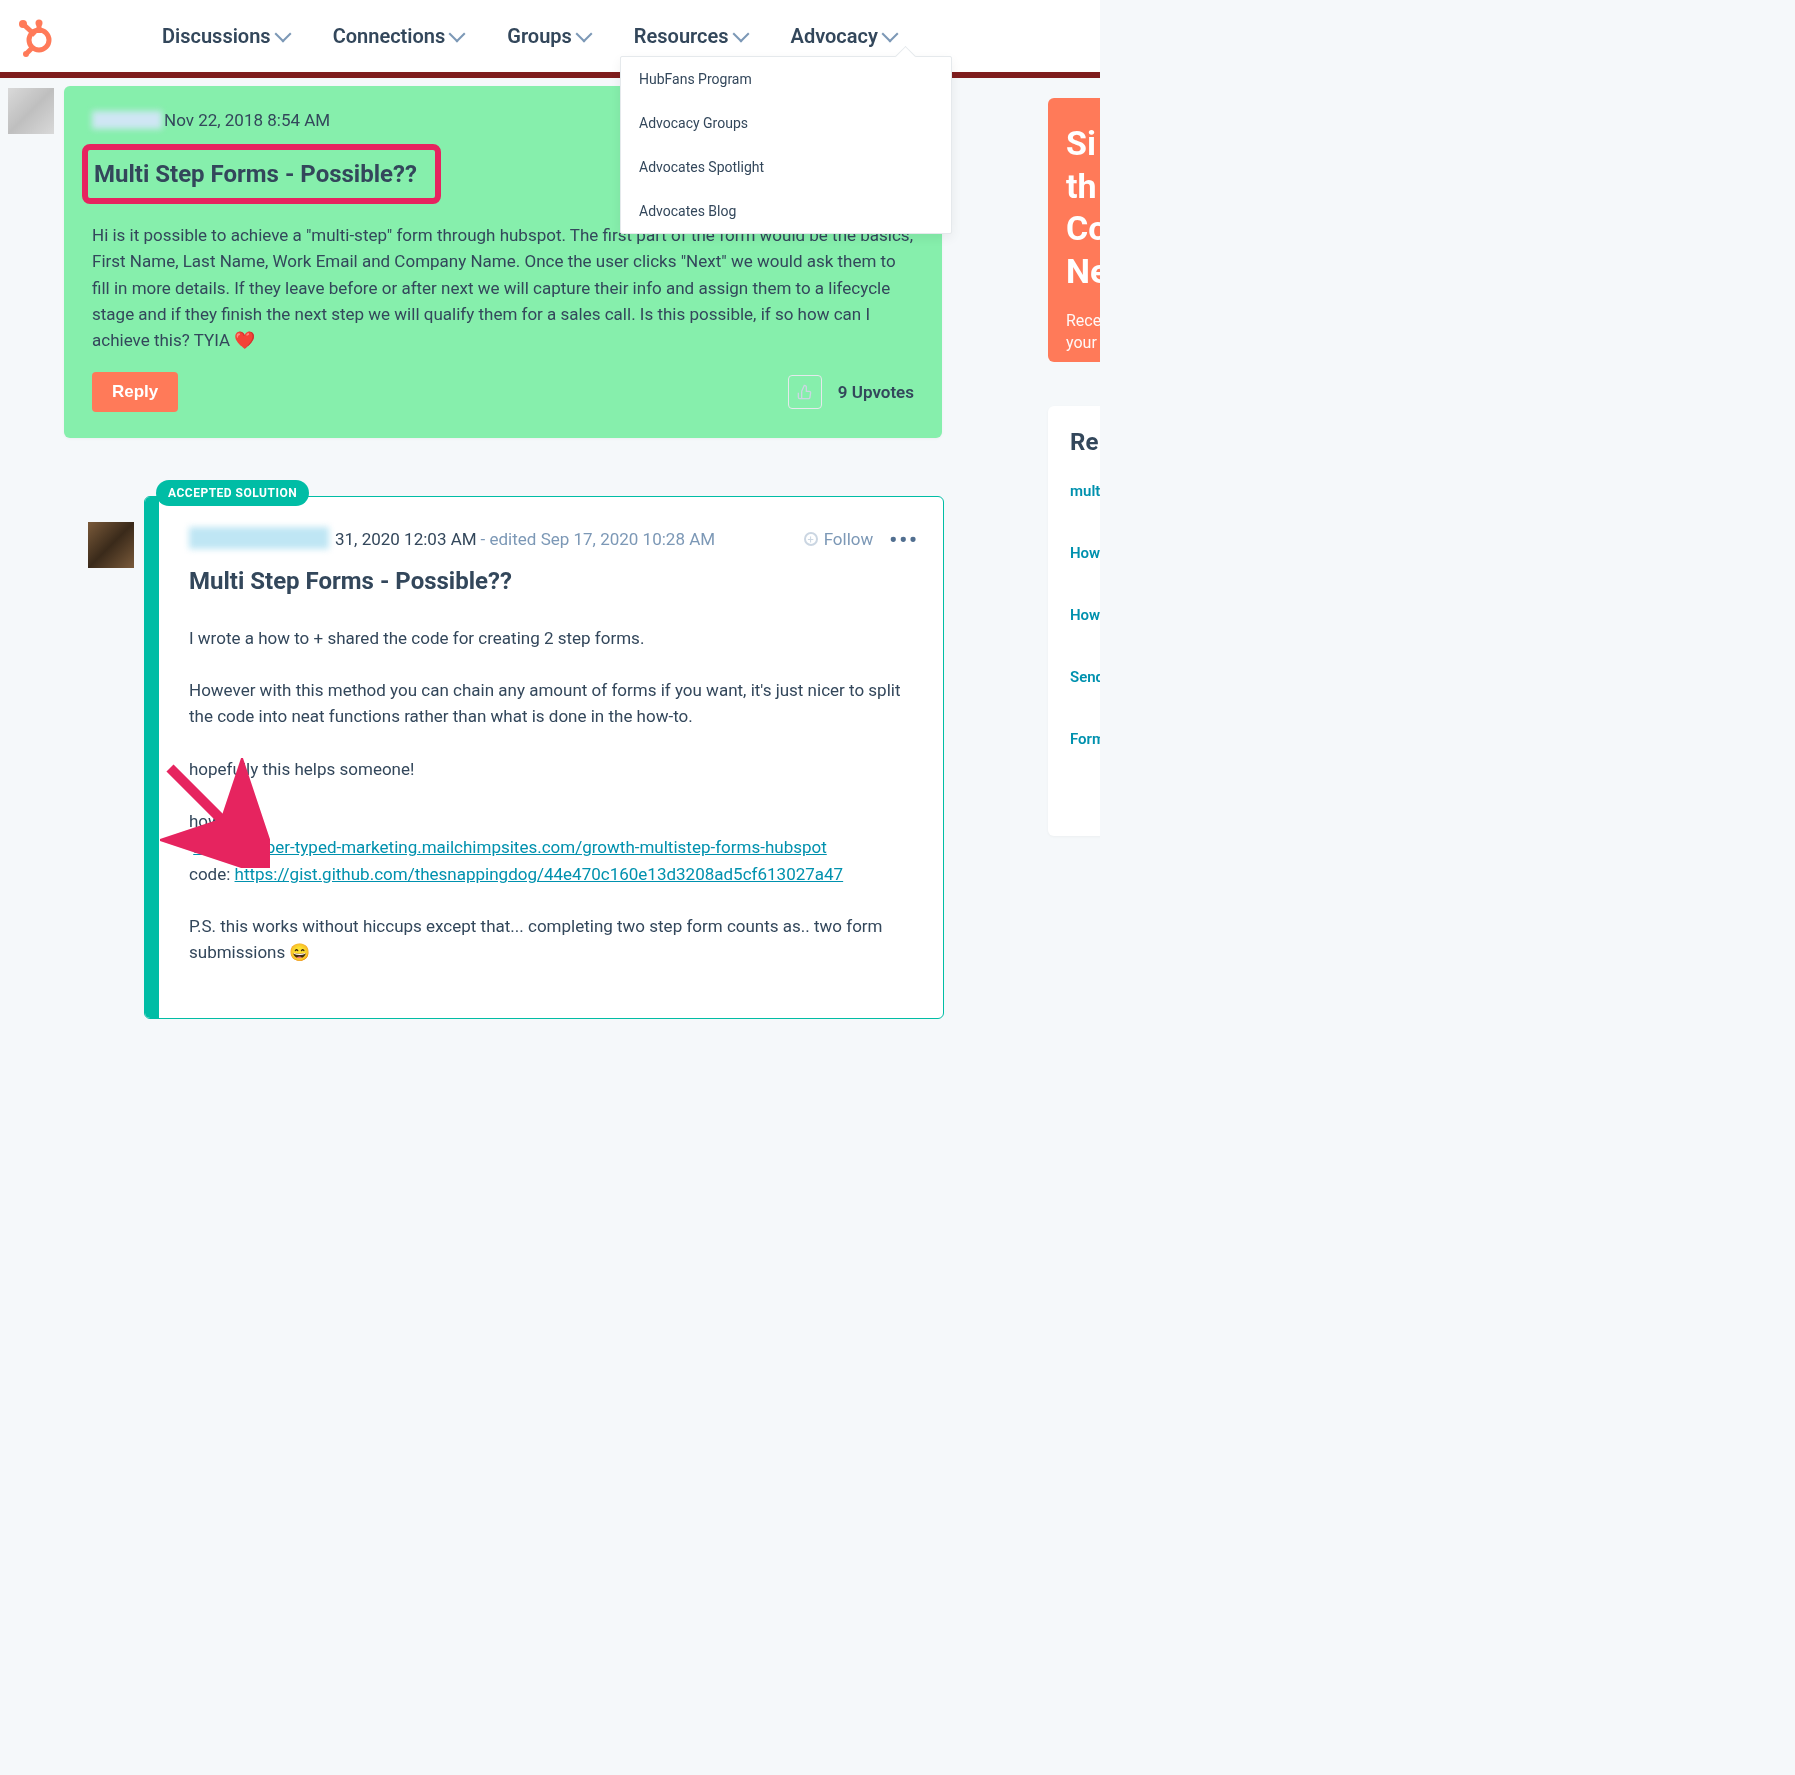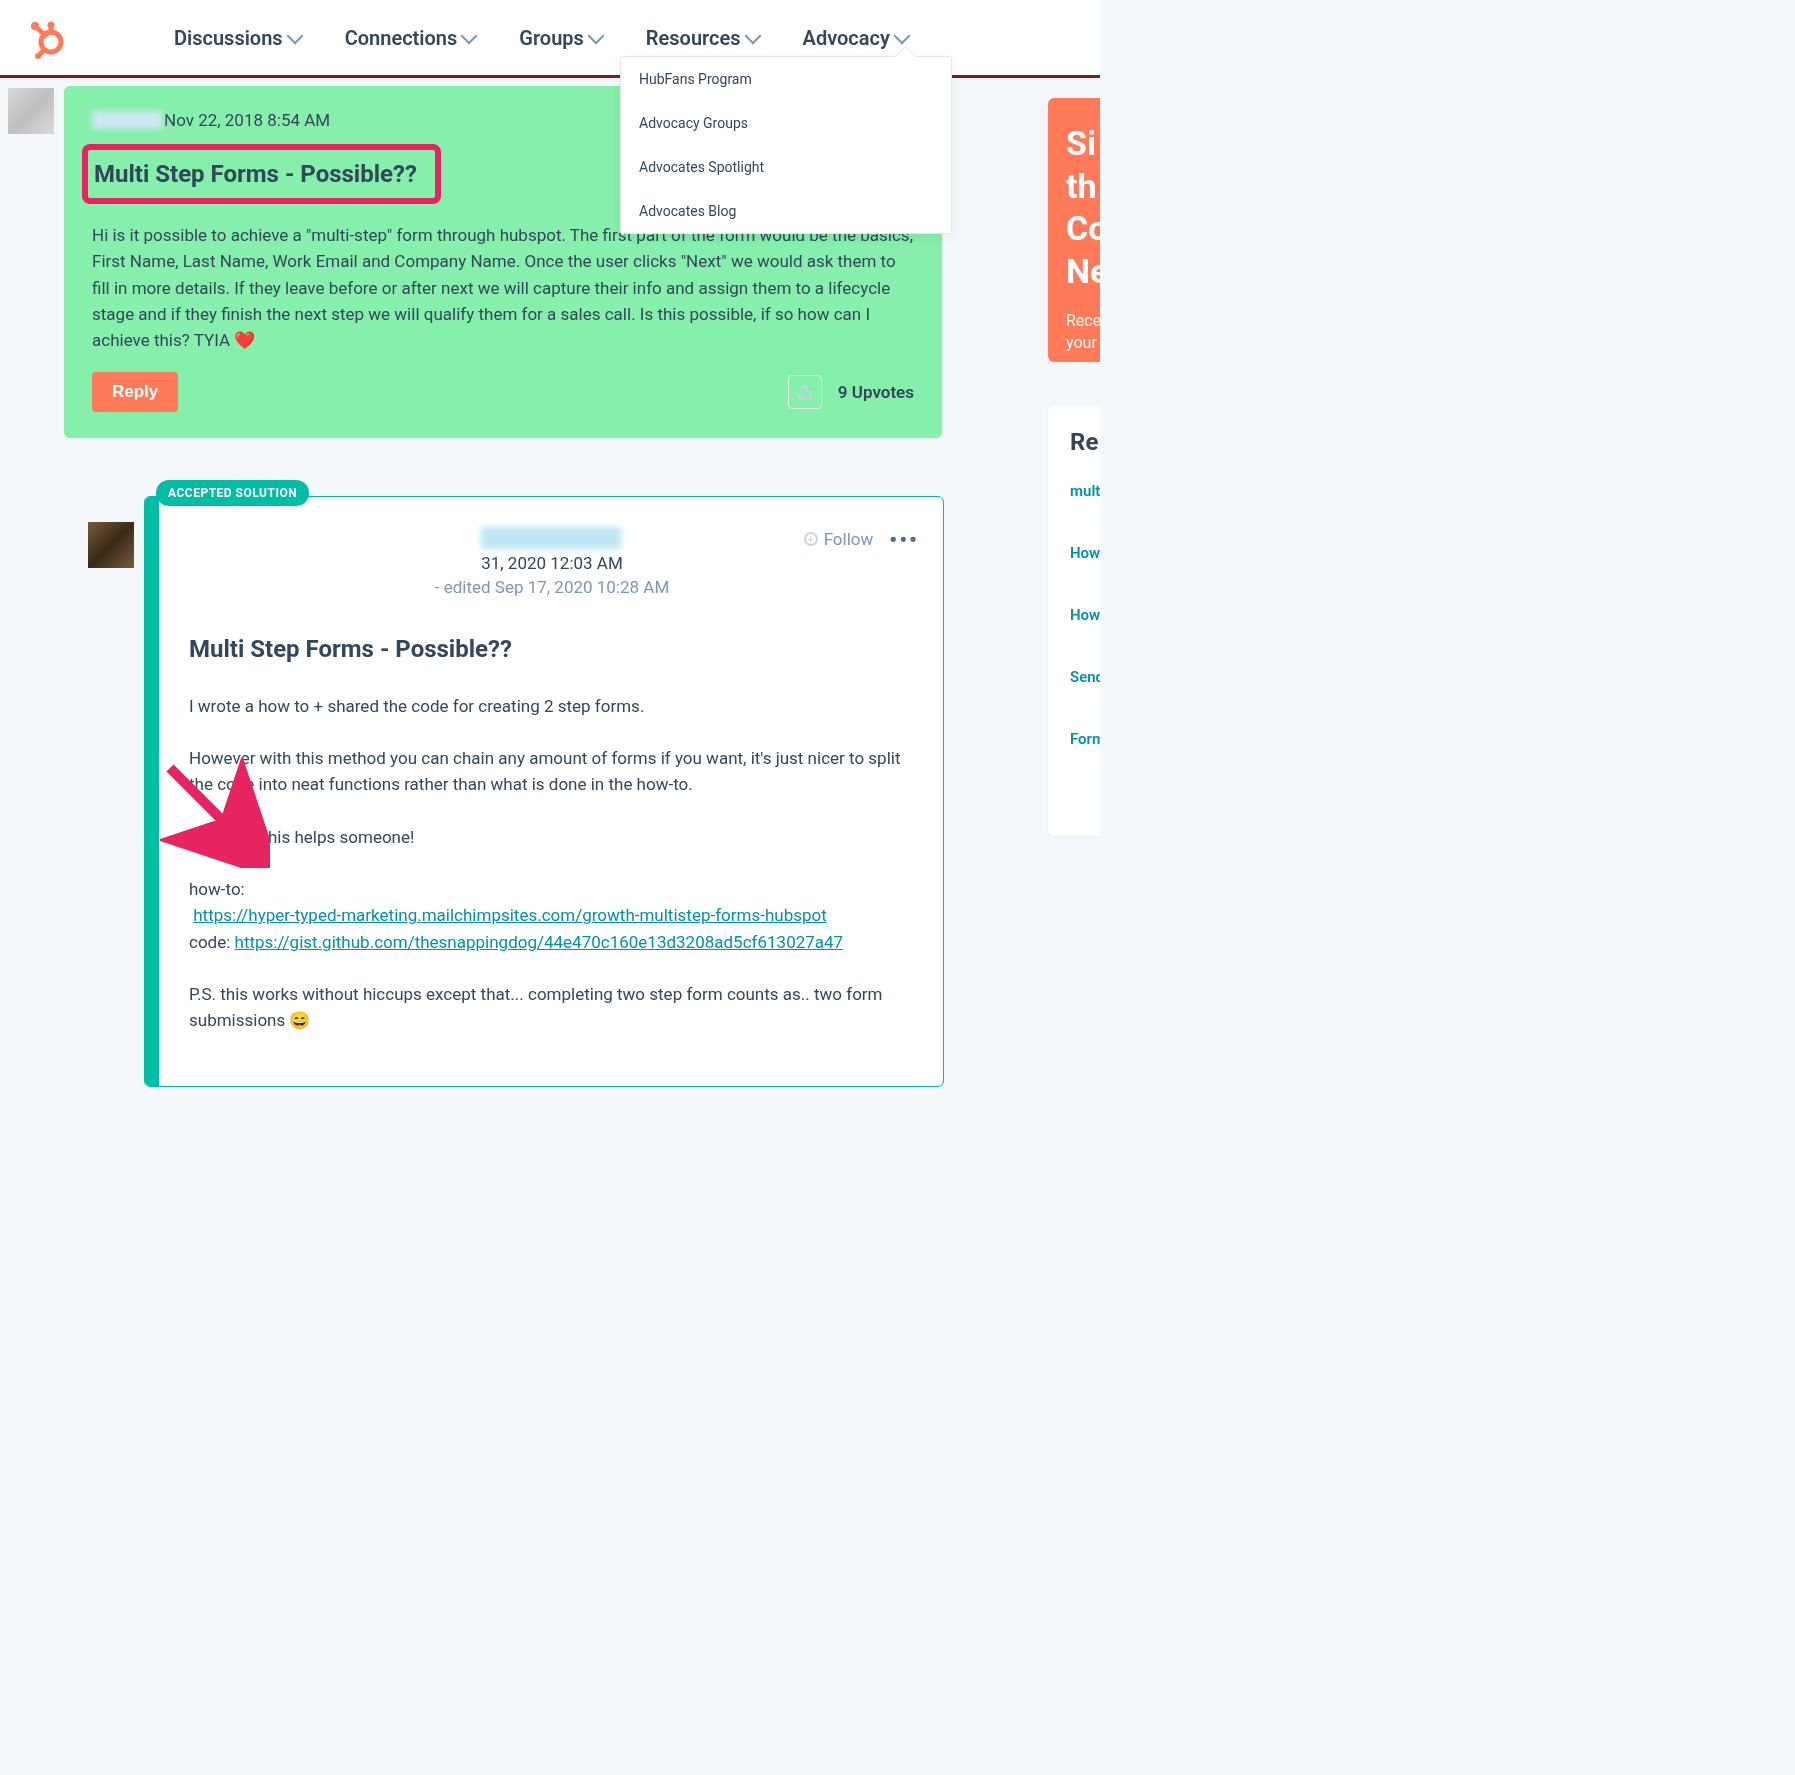--- a/index.html
+++ b/index.html
@@ -6,25 +6,25 @@
   body {
     font-family: -apple-system, BlinkMacSystemFont, "Segoe UI", Roboto, Helvetica, Arial, sans-serif;
     background: #f5f8fa;
     color: #33475b;
     width: 1100px;
     overflow-x: hidden;
   }
   
   .topbar {
     background: #fff;
-    border-bottom: 3px solid #7f1d1d;
+    border-bottom: 6px solid #7f1d1d;
     height: 78px;
     display: flex;
     align-items: center;
-    padding: 0 24px;
+    padding: 0 12px;
     position: relative;
     z-index: 50;
   }
   .logo {
     margin-right: 110px;
   }
   .logo svg { display:block; }
   .nav-items {
     display: flex;
     gap: 44px;
@@ -238,26 +238,25 @@
   .avatar2 {
     position: absolute;
     left: -56px;
     top: 26px;
     width: 46px; height: 46px;
     background: linear-gradient(135deg,#7a5a3a 0%, #3a2a1a 50%, #7a5a3a 100%);
     filter: blur(0.5px);
   }
   .sol-meta {
     display: flex;
-    align-items: center;
+    align-items: flex-end;
     gap: 4px;
     font-size: 17px;
     color: #33475b;
-    margin-bottom: 38px;
-    flex-direction: column;
+    margin-bottom: 18px;
   }
   .meta-blur2 {
     display: inline-block;
     width: 140px; height: 22px;
     background: #bfe6f4;
     filter: blur(3px);
     margin-right: 2px;
   }
   .edited { color: #7c98b6; }
   .follow-area {

